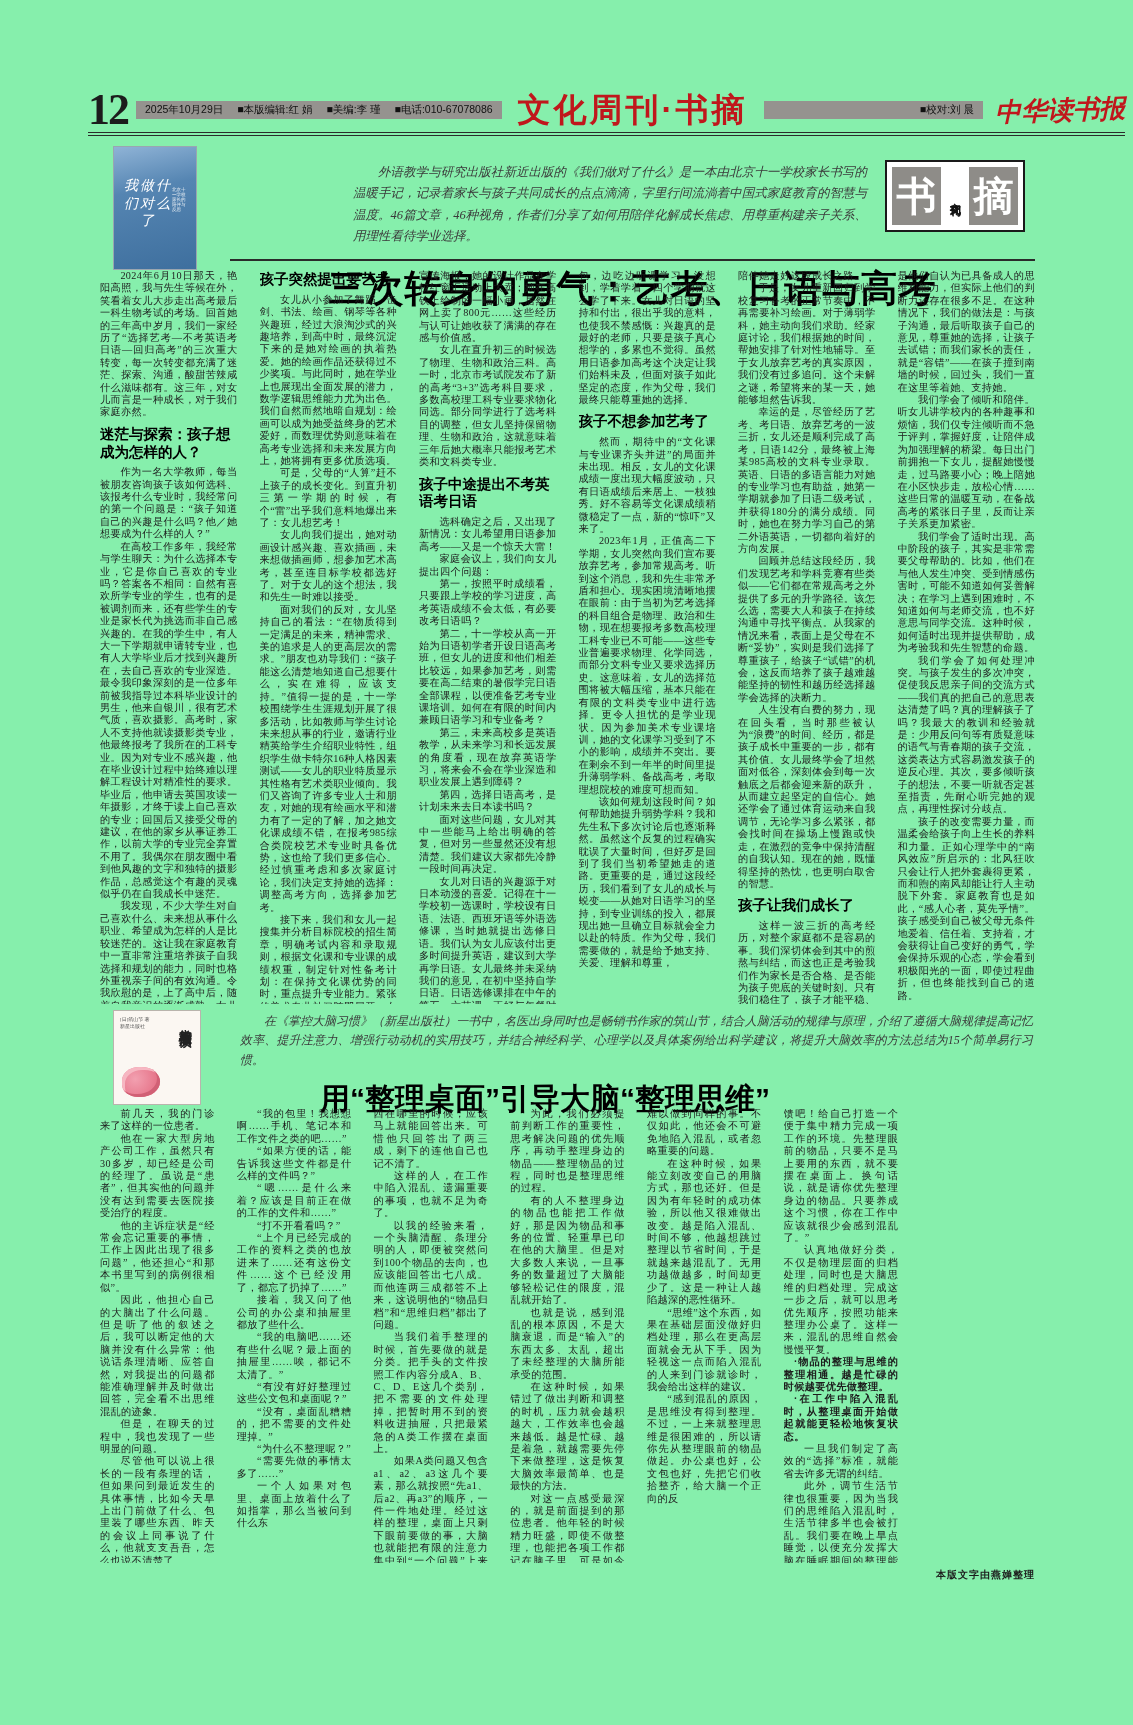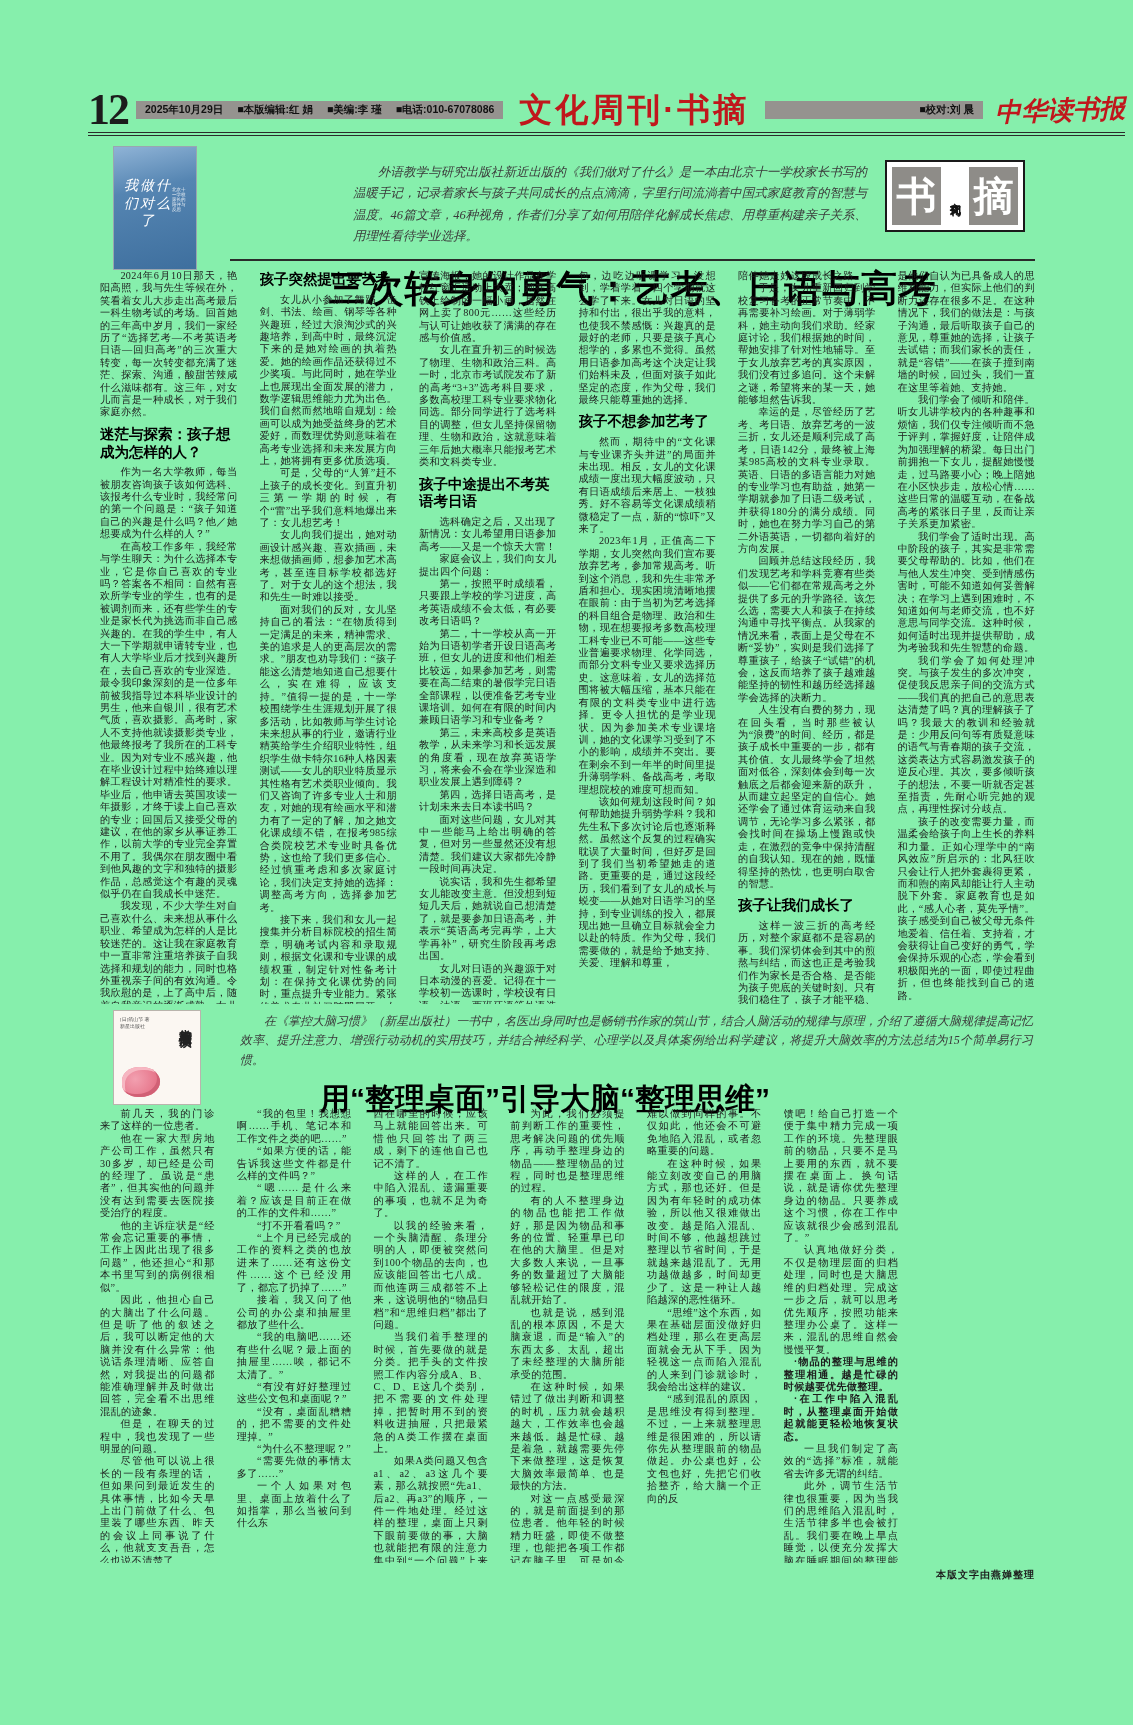--- a/index.html
+++ b/index.html
@@ -3,21 +3,21 @@
 <meta charset="utf-8">
 <style>
   * { margin:0; padding:0; box-sizing:border-box; }
   html,body { width:1133px; height:1725px; }
   body { background:#f3f2ee; font-family:"Liberation Serif","DejaVu Serif",serif; color:#1c1c1c; position:relative; overflow:hidden; }
   .sheet { position:absolute; left:0; top:0; width:1133px; height:1725px; background:#86efac; }
 
   
   .header { position:absolute; left:88px; top:88px; width:1037px; height:48px; border-bottom:4px double #2b2b2b; display:flex; align-items:center; }
   .pagenum { font-size:44px; font-weight:bold; line-height:0.9; margin-right:8px; letter-spacing:-2px; }
-  .hbar { background:#95938f; height:18px; display:flex; align-items:center; padding:0 9px; font-size:10.5px; font-weight:bold; color:#111; white-space:nowrap; font-family:"Liberation Sans","DejaVu Sans",sans-serif; }
+  .hbar { background:#95938f; height:18px; display:flex; align-items:center; padding:0 9px; font-size:10.5px; font-weight:normal; color:#111; white-space:nowrap; font-family:"Liberation Sans","DejaVu Sans",sans-serif; }
   .hbar span { margin-right:14px; }
   .hbar span:last-child { margin-right:0; }
   .section-title { color:#c0171c; font-size:33px; font-weight:900; font-family:"Liberation Sans","DejaVu Sans",sans-serif; margin:0 16px; letter-spacing:3px; white-space:nowrap; }
   .hbar.right { flex:1; justify-content:flex-end; }
   .masthead { color:#c0171c; font-size:26px; font-weight:bold; font-style:italic; margin-left:12px; white-space:nowrap; transform:rotate(-2deg); }
 
   
   .a1 { position:absolute; left:100px; top:142px; width:935px; height:862px; }
   .cover1 { position:absolute; left:13px; top:4px; width:84px; height:124px; background:linear-gradient(168deg,#8fb3d6 0%,#5585b2 35%,#3e6f9e 100%); border:1px solid #9aa6b0; color:#fff; padding:30px 8px 6px 10px; display:flex; flex-direction:row; }
   .cover1 .t { font-style:italic; font-size:14px; line-height:1.25; letter-spacing:2px; }
@@ -104,21 +104,20 @@
           <p class="para cont">宣传海报，她的设计作品在学校红窗汇活动上大卖；她在高铁上绘制的一幅小画，居然在网上卖了800元……这些经历与认可让她收获了满满的存在感与价值感。</p>
           <p class="para">女儿在直升初三的时候选了物理、生物和政治三科。高一时，北京市考试院发布了新的高考“3+3”选考科目要求，多数高校理工科专业要求物化同选。部分同学进行了选考科目的调整，但女儿坚持保留物理、生物和政治，这就意味着三年后她大概率只能报考艺术类和文科类专业。</p>
           <h2 class="subhead">孩子中途提出不考英语考日语</h2>
           <p class="para">选科确定之后，又出现了新情况：女儿希望用日语参加高考——又是一个惊天大雷！</p>
           <p class="para">家庭会议上，我们向女儿提出四个问题：</p>
           <p class="para">第一，按照平时成绩看，只要跟上学校的学习进度，高考英语成绩不会太低，有必要改考日语吗？</p>
           <p class="para">第二，十一学校从高一开始为日语初学者开设日语高考班，但女儿的进度和他们相差比较远，如果参加艺考，则需要在高二结束的暑假学完日语全部课程，以便准备艺考专业课培训。如何在有限的时间内兼顾日语学习和专业备考？</p>
           <p class="para">第三，未来高校多是英语教学，从未来学习和长远发展的角度看，现在放弃英语学习，将来会不会在学业深造和职业发展上遇到障碍？</p>
           <p class="para">第四，选择日语高考，是计划未来去日本读书吗？</p>
           <p class="para">面对这些问题，女儿对其中一些能马上给出明确的答复，但对另一些显然还没有想清楚。我们建议大家都先冷静一段时间再决定。</p>
-          <p class="para">说实话，我和先生都希望女儿能改变主意。但没想到短短几天后，她就说自己想清楚了，就是要参加日语高考，并表示“英语高考完再学，上大学再补”，研究生阶段再考虑出国。</p>
           <p class="para">女儿对日语的兴趣源于对日本动漫的喜爱。记得在十一学校初一选课时，学校设有日语、法语、西班牙语等外语选修课，当时她就提出选修日语。我们认为女儿应该付出更多时间提升英语，建议到大学再学日语。女儿最终并未采纳我们的意见，在初中坚持自学日语。日语选修课排在中午的第五、六节课，正好与午餐时间冲突，孩子们常常要带着面</p>
         </div>
         <div class="col">
           <p class="para cont">包，边吃边听课学习。没想到，学着学着，四个学期就这么学了下来。女儿对日语的坚持和付出，很出乎我的意料，也使我不禁感慨：兴趣真的是最好的老师，只要是孩子真心想学的，多累也不觉得。虽然用日语参加高考这个决定让我们始料未及，但面对孩子如此坚定的态度，作为父母，我们最终只能尊重她的选择。</p>
           <h2 class="subhead">孩子不想参加艺考了</h2>
           <p class="para">然而，期待中的“文化课与专业课齐头并进”的局面并未出现。相反，女儿的文化课成绩一度出现大幅度波动，只有日语成绩后来居上、一枝独秀。好不容易等文化课成绩稍微稳定了一点，新的“惊吓”又来了。</p>
           <p class="para">2023年1月，正值高二下学期，女儿突然向我们宣布要放弃艺考，参加常规高考。听到这个消息，我和先生非常矛盾和担心。现实困境清晰地摆在眼前：由于当初为艺考选择的科目组合是物理、政治和生物，现在想要报考多数高校理工科专业已不可能——这些专业普遍要求物理、化学同选，而部分文科专业又要求选择历史。这意味着，女儿的选择范围将被大幅压缩，基本只能在有限的文科类专业中进行选择。更令人担忧的是学业现状。因为参加美术专业课培训，她的文化课学习受到了不小的影响，成绩并不突出。要在剩余不到一年半的时间里提升薄弱学科、备战高考，考取理想院校的难度可想而知。</p>
           <p class="para">该如何规划这段时间？如何帮助她提升弱势学科？我和先生私下多次讨论后也逐渐释然。虽然这个反复的过程确实耽误了大量时间，但好歹是回到了我们当初希望她走的道路。更重要的是，通过这段经历，我们看到了女儿的成长与蜕变——从她对日语学习的坚持，到专业训练的投入，都展现出她一旦确立目标就会全力以赴的特质。作为父母，我们需要做的，就是给予她支持、关爱、理解和尊重，</p>
         </div>
         <div class="col">

